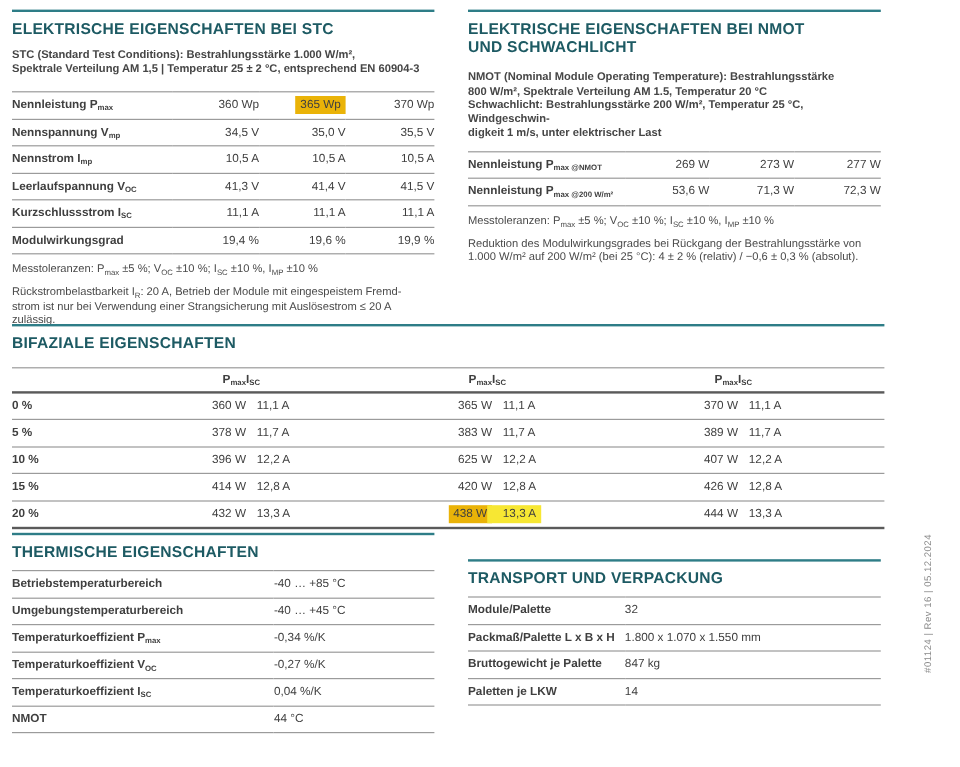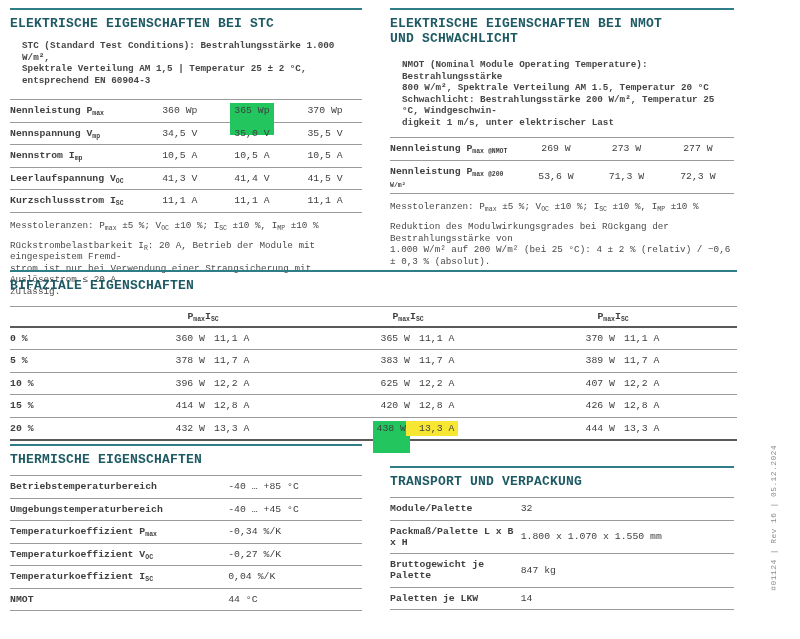--- a/index.html
+++ b/index.html
@@ -1,35 +1,35 @@
 <!DOCTYPE html>
 <html><head>
 <meta charset="utf-8">
 <style>
   html,body { margin:0; padding:0; background:#fff; }
   .page {
     position:relative; width:800px; height:639px; background:#ffffff;
-    font-family:Liberation Mono, monospace; color:#3f3f3f; overflow:hidden;
+    font-family:Liberation Sans, sans-serif; color:#3f3f3f; overflow:hidden;
   }
   .section { position:absolute; }
   .rule { height:2px; background:#2E7D87; }
   h2.title {
     margin:6px 0 0 0; font-size:13px; line-height:15px; font-weight:700;
     color:#1D5A63; letter-spacing:0.2px;
   }
-  .desc { margin:9px 0 0 12px; font-size:9.3px; line-height:11.5px; font-weight:700; color:#464646; }
+  .desc { margin:9px 0 0 0; font-size:9.3px; line-height:11.5px; font-weight:700; color:#464646; }
   .note { margin:8px 0 0 0; font-size:9.3px; line-height:11.5px; font-weight:400; color:#4a4a4a; }
   sub { font-size:6.5px; line-height:0; vertical-align:-2px; letter-spacing:0; }
 
   table.t { border-collapse:collapse; width:100%; table-layout:fixed; font-size:9.8px; color:#3f3f3f; }
   table.t { border-top:1px solid #9b9b9b; }
   table.t tr { border-bottom:1px solid #9b9b9b; }
   table.t td { padding:5px 0 5.5px 0; vertical-align:middle; }
   td.lbl { font-weight:700; text-align:left; }
-  td.ctr { text-align:center; font-weight:400;margin-top:44px; }
+  td.ctr { text-align:right; font-weight:400;margin-top:44px; }
 
   #sec-stc   { left:10px; top:8px;   width:352px; }
   #sec-nmot  { left:390px; top:8px;  width:344px; }
   #sec-bifacial { left:10px; top:270px; width:727px; }
   #sec-thermal  { left:10px; top:444px; width:352px; }
   #sec-transport{ left:390px; top:466px; width:344px; }
 
   #sec-stc table.t { margin-top:13px; }
   #sec-nmot .desc { margin-top:13px; }
   #sec-nmot table.t { margin-top:9px; }
@@ -41,21 +41,21 @@
   .bt tr.hdr td { font-weight:700; padding:3.5px 0 4px 0; }
   .bt tr.hdr { border-bottom:2px solid #5a5a5a; }
   .bt tr.last { border-bottom:2px solid #5a5a5a;margin-left:44px; }
   .bt td.p { text-align:right; font-weight:400; }
   .bt td.i { text-align:left; padding-left:9px; font-weight:400; }
   .bt td.gl { font-weight:700; }
 
   
   .kv td.val { text-align:left; padding-right:37px; }
 
-  .hl { background:#22c55e; padding:2px 4px 19px 4px; }
+  .hl { background:#eab308; padding:2px 4px 2px 4px; }
   .hl-merge { background:#F7E733; padding:2px 4px 2px 13px; margin-left:-13px; }
 
   #doc-ref {
     position:absolute; left:769px; top:445px;
     writing-mode:vertical-rl; transform:rotate(180deg);
     font-size:8px; letter-spacing:0.4px; color:#8a8a8a; white-space:nowrap;
   }
   .tol { margin-top:7px; font-size:9.3px; font-weight:400; color:#4a4a4a; }
 </style>
 </head>
@@ -98,20 +98,26 @@
         <td class="ctr">41,3 V</td>
         <td class="ctr">41,4 V</td>
         <td class="ctr">41,5 V</td>
       </tr>
       <tr>
         <td class="lbl">Kurzschlussstrom I<sub>SC</sub></td>
         <td class="ctr">11,1 A</td>
         <td class="ctr">11,1 A</td>
         <td class="ctr">11,1 A</td>
       </tr>
+      <tr>
+        <td class="lbl">Modulwirkungsgrad</td>
+        <td class="ctr">19,4 %</td>
+        <td class="ctr">19,6 %</td>
+        <td class="ctr">19,9 %</td>
+      </tr>
     </tbody>
       </table>
     <p class="tol">Messtoleranzen: P<sub>max</sub> ±5 %; V<sub>OC</sub> ±10 %; I<sub>SC</sub> ±10 %, I<sub>MP</sub> ±10 %</p>
     <p class="note">Rückstrombelastbarkeit I<sub>R</sub>: 20 A, Betrieb der Module mit eingespeistem Fremd-<br>strom ist nur bei Verwendung einer Strangsicherung mit Auslösestrom ≤ 20 A<br>zulässig.</p>
   </div>
 
   <div class="section" id="sec-nmot">
     <div class="rule"></div>
     <h2 class="title">ELEKTRISCHE EIGENSCHAFTEN BEI NMOT<br>UND SCHWACHLICHT</h2>
     <p class="desc">NMOT (Nominal Module Operating Temperature): Bestrahlungsstärke<br>800 W/m², Spektrale Verteilung AM 1.5, Temperatur 20 °C<br>Schwachlicht: Bestrahlungsstärke 200 W/m², Temperatur 25 °C, Windgeschwin-<br>digkeit 1 m/s, unter elektrischer Last</p>

